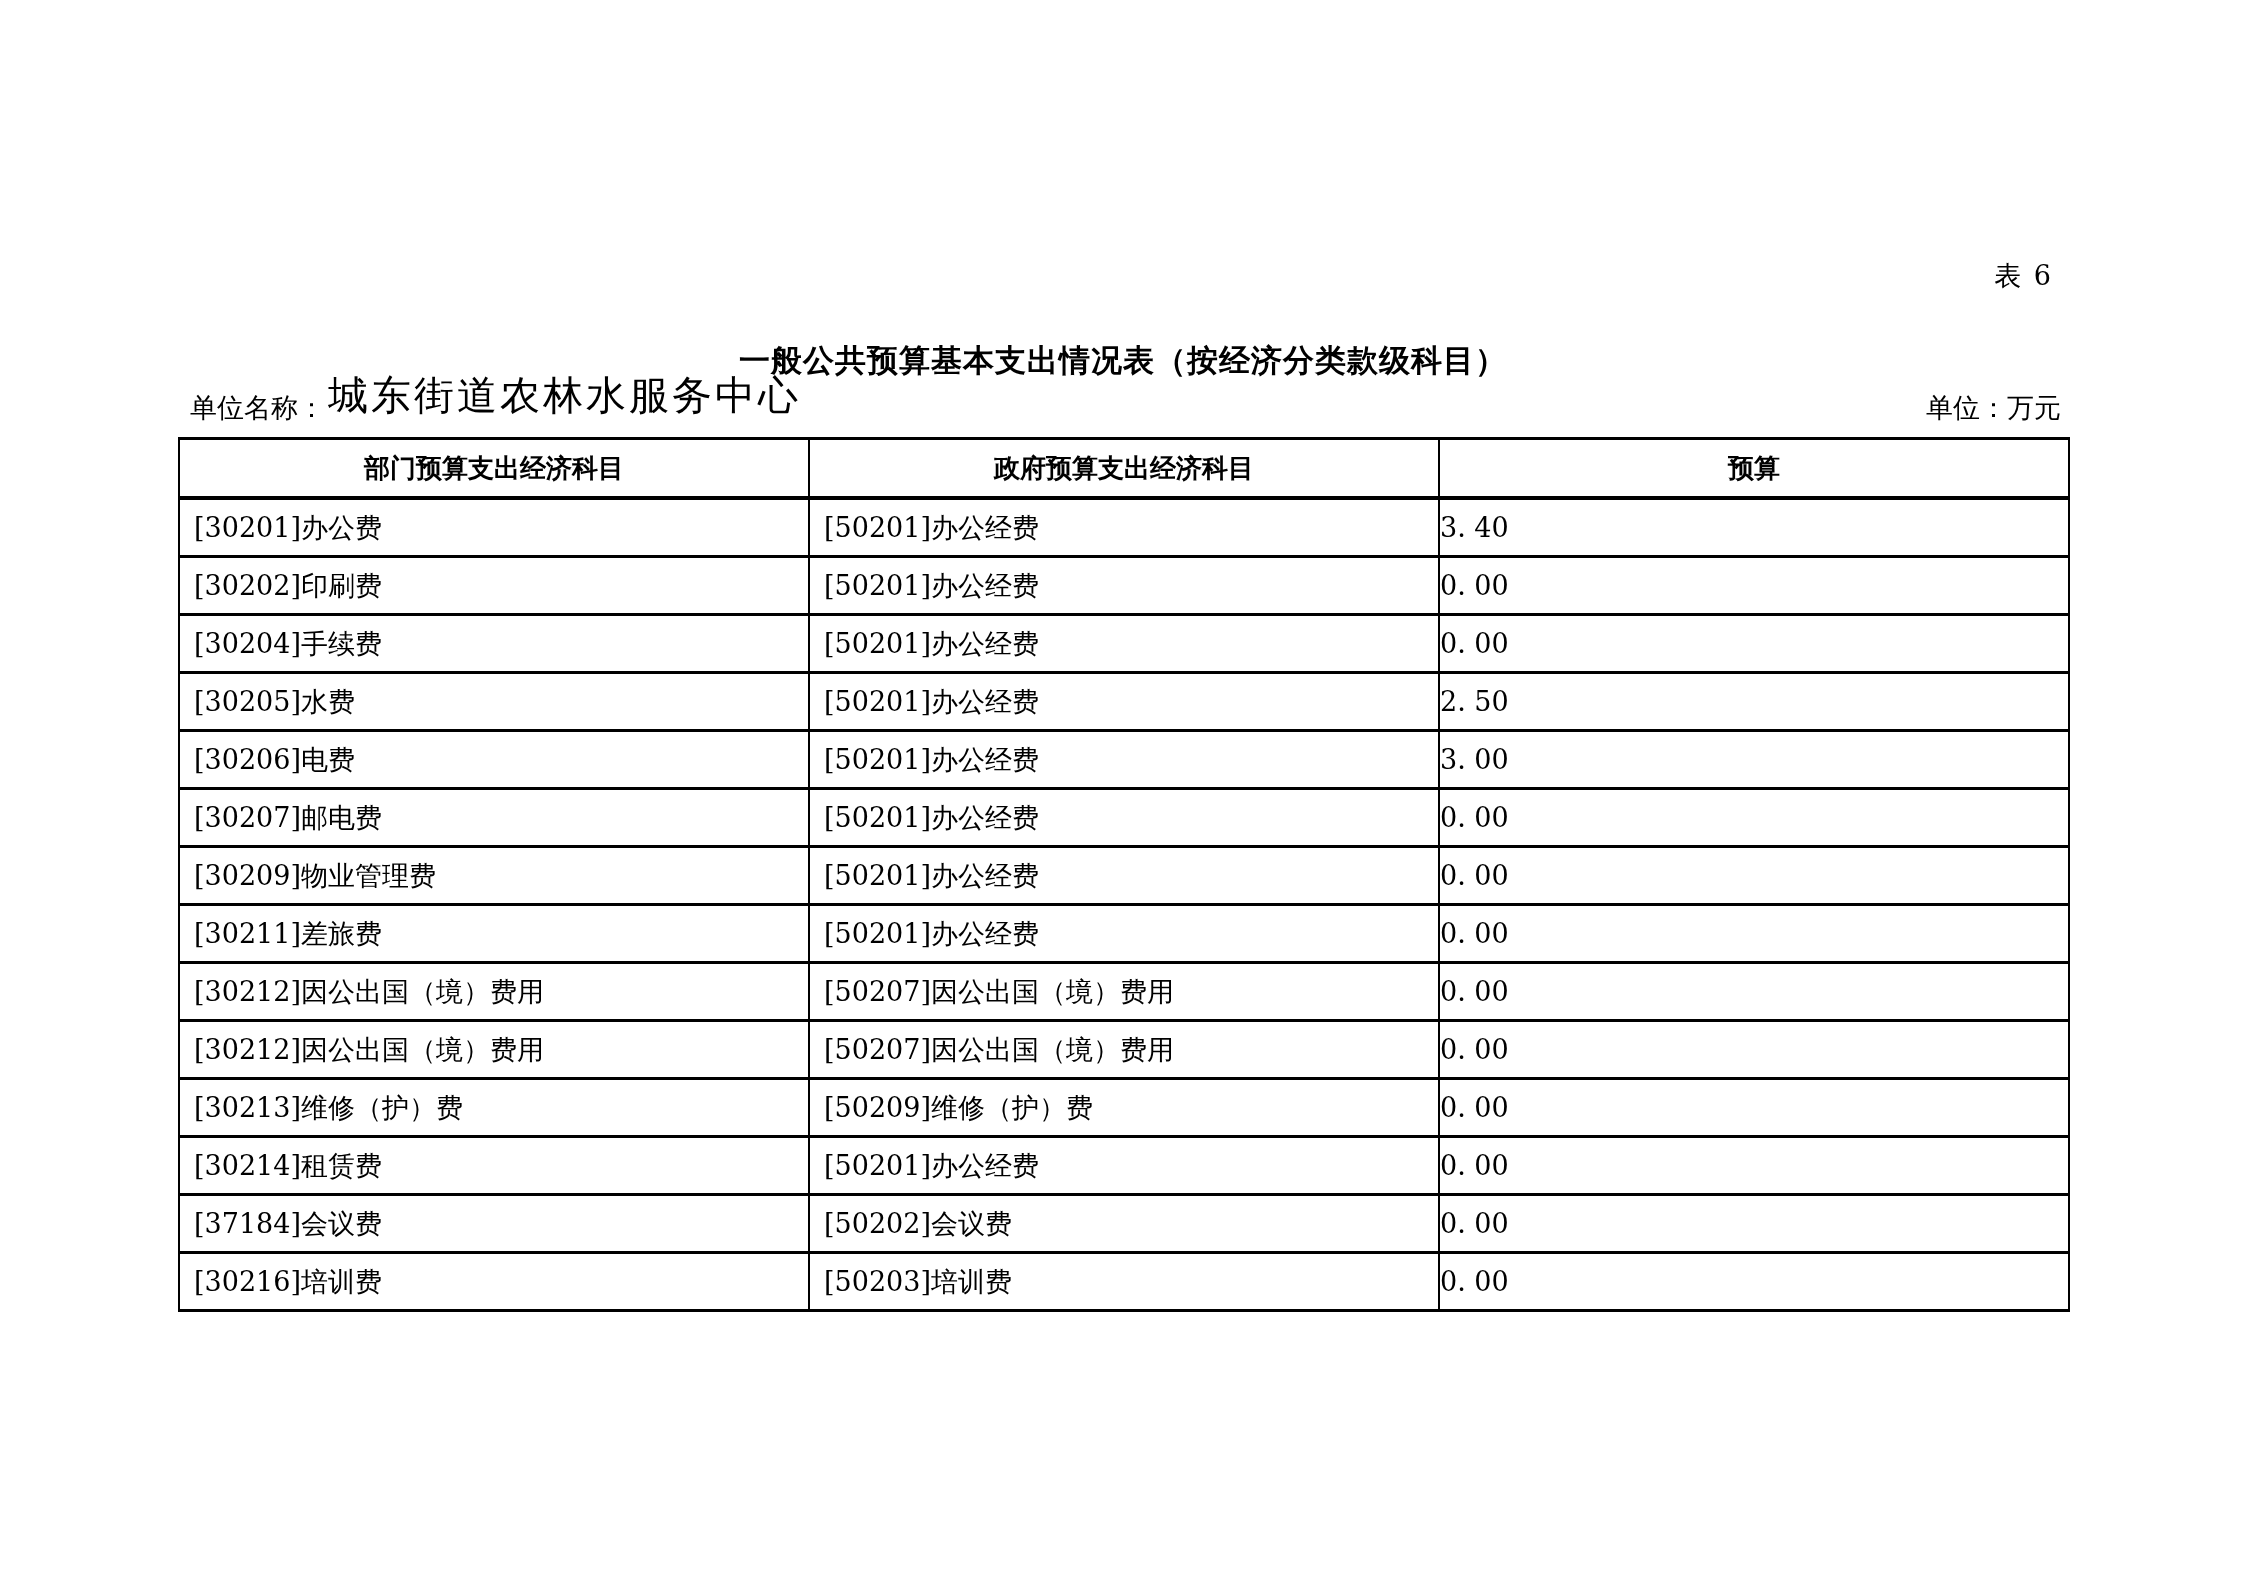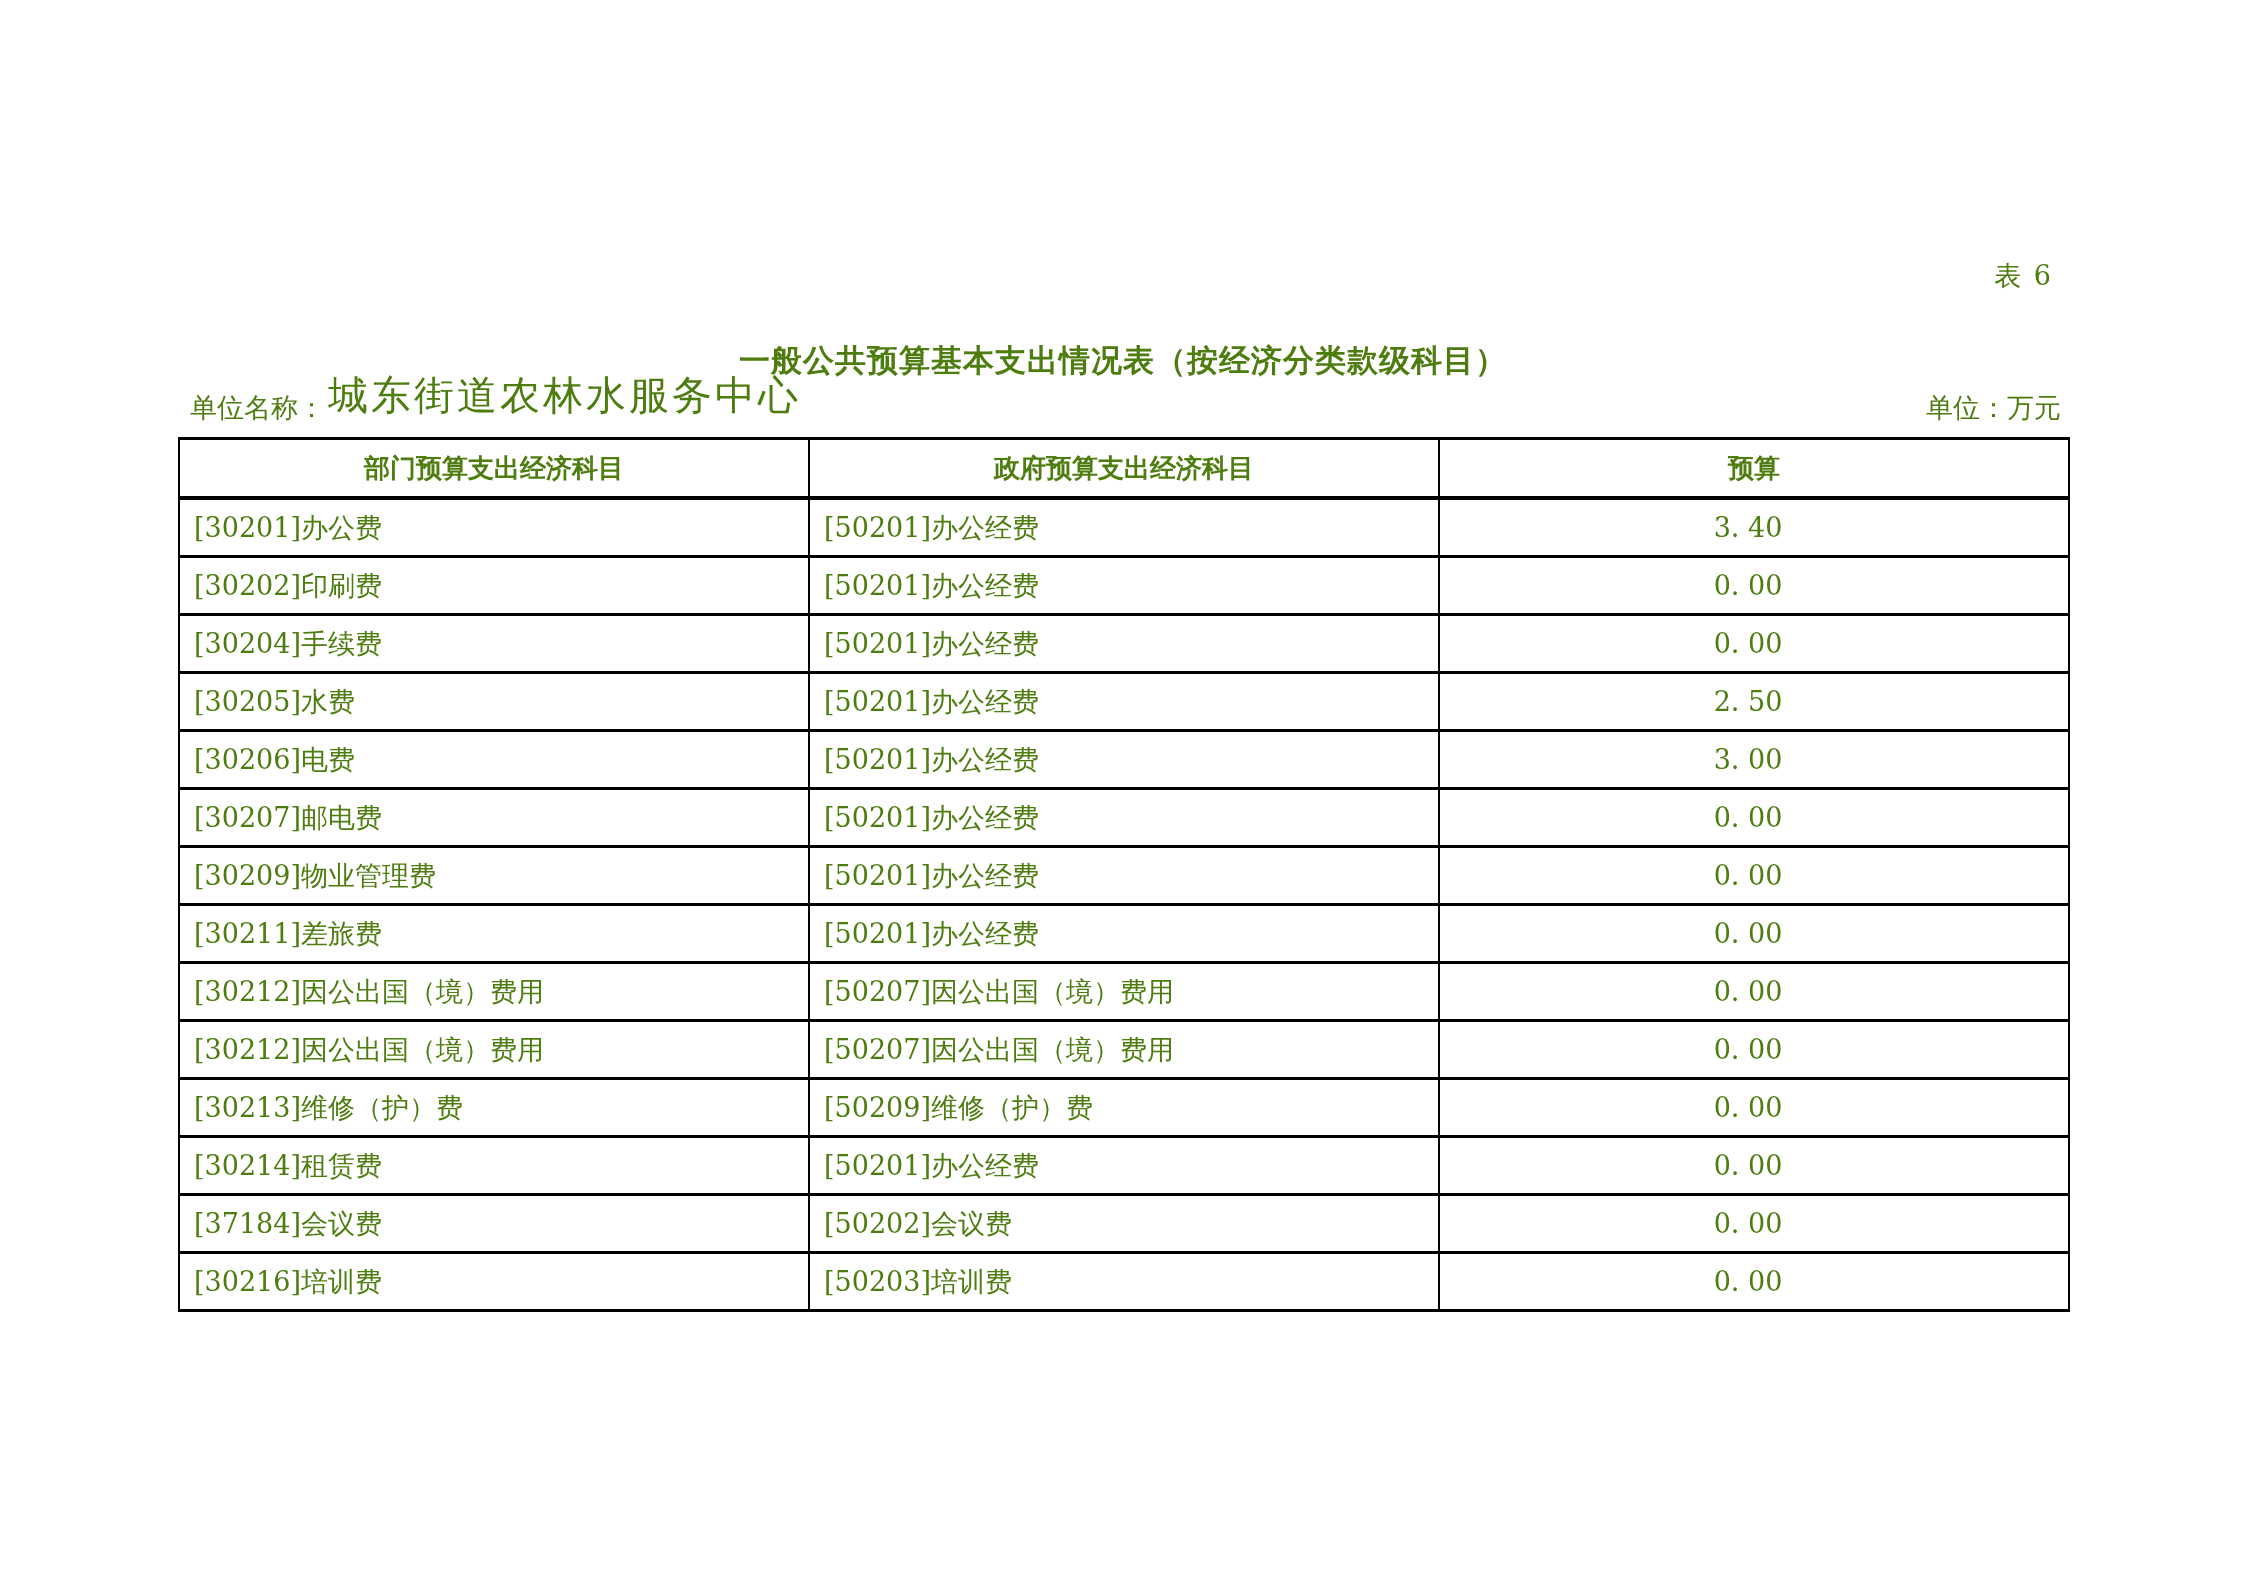--- a/index.html
+++ b/index.html
@@ -2,21 +2,21 @@
 <html><head>
 <meta charset="utf-8">
 <style>
   html, body { margin: 0; padding: 0; background: #e8e8e8; }
   .page {
     position: relative;
     width: 2245px;
     height: 1587px;
     background: #ffffff;
     font-family: "DejaVu Serif", "Liberation Serif", serif;
-    color: #4d7c0f;
+    color: #000000;
     overflow: hidden;
   }
   .table-number {
     position: absolute;
     top: 258px;
     right: 192px;
     font-size: 27px;
     letter-spacing: 2px;
   }
   .doc-title {
@@ -77,21 +77,21 @@
     border-bottom: 3px solid #000;
     height: 55px;
     font-size: 27px;
     vertical-align: middle;
     text-align: left;
     padding: 0 0 0 14px;
     white-space: nowrap;
     overflow: hidden;
   }
   table.budget td.num {
-    text-align: center;
+    text-align: left;
     padding: 0 12px 0 0;
     margin-left: 12px;
   }
 </style>
 </head>
 <body>
 
 <div class="page">
 
   <div class="table-number">表 6</div>

